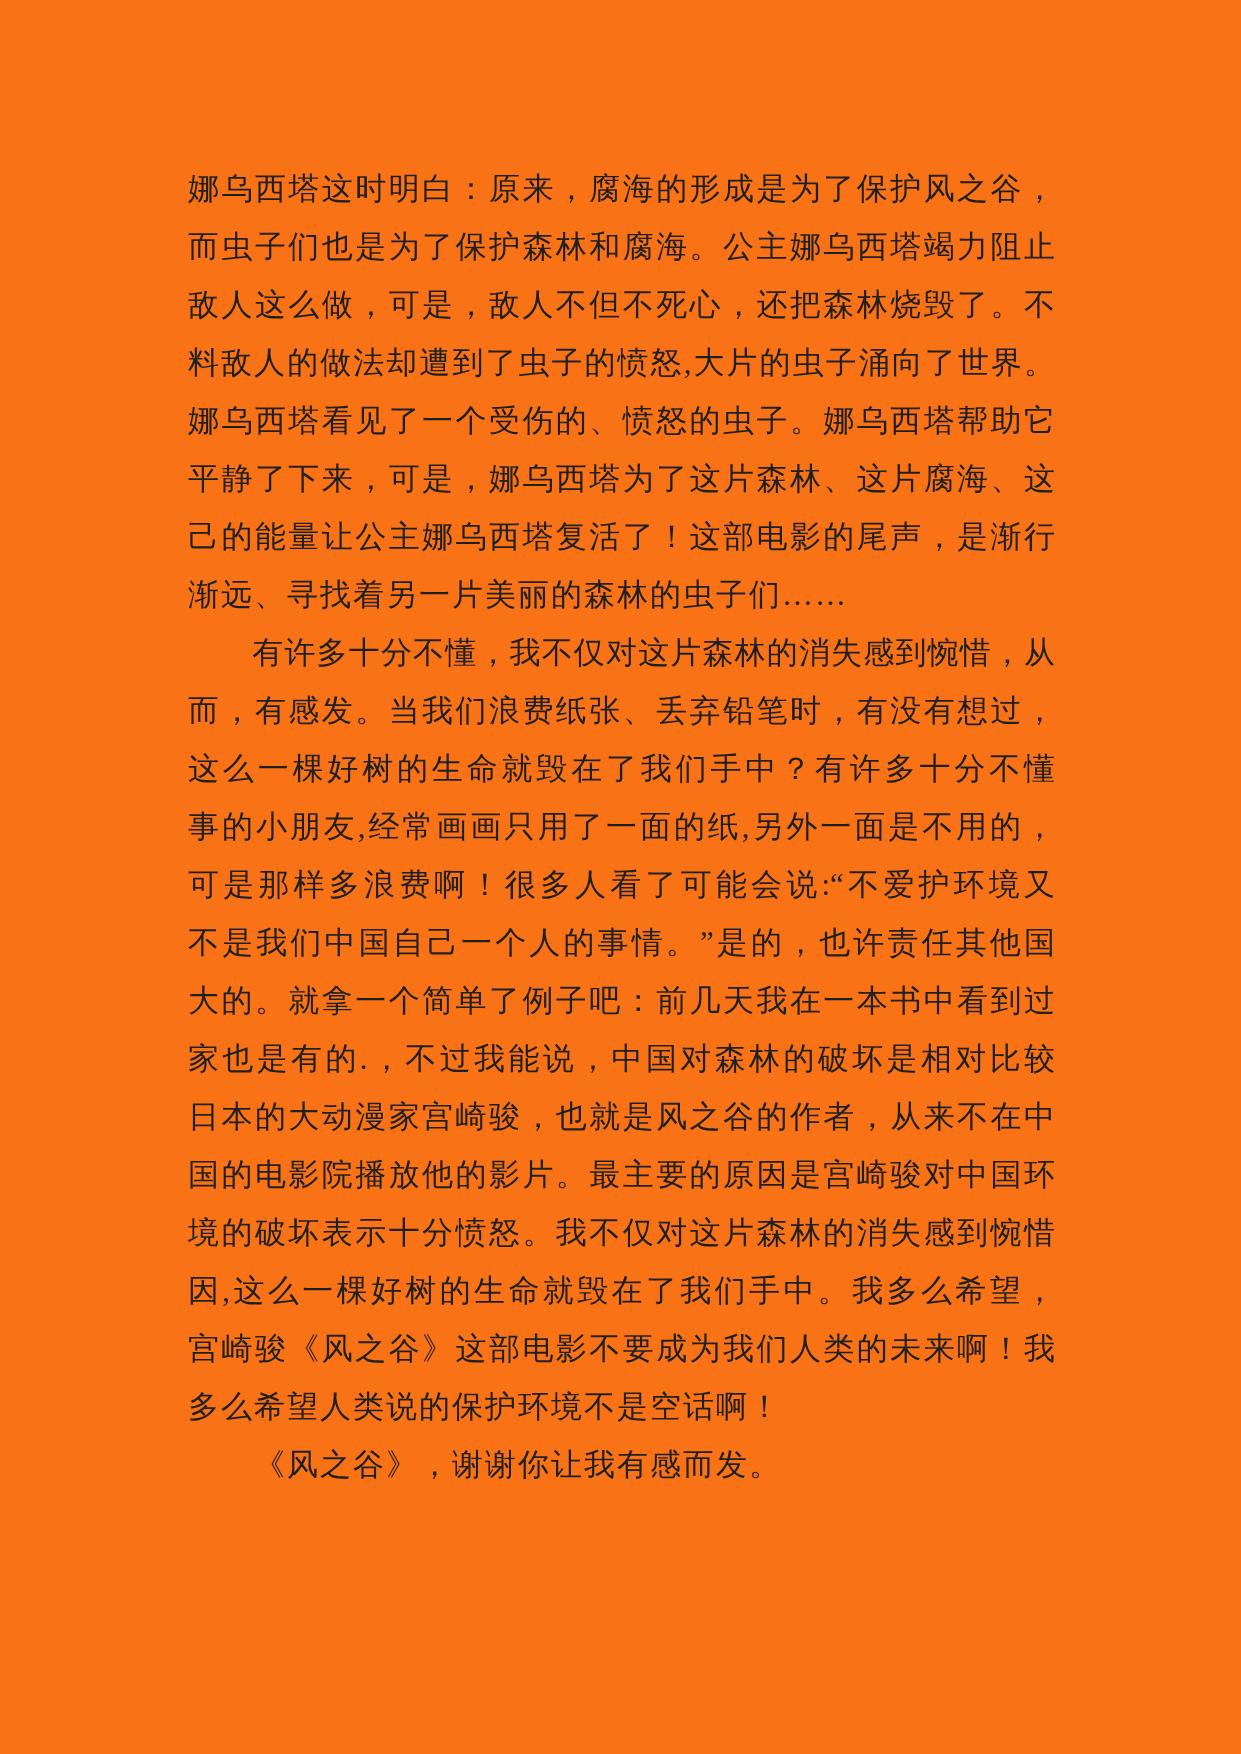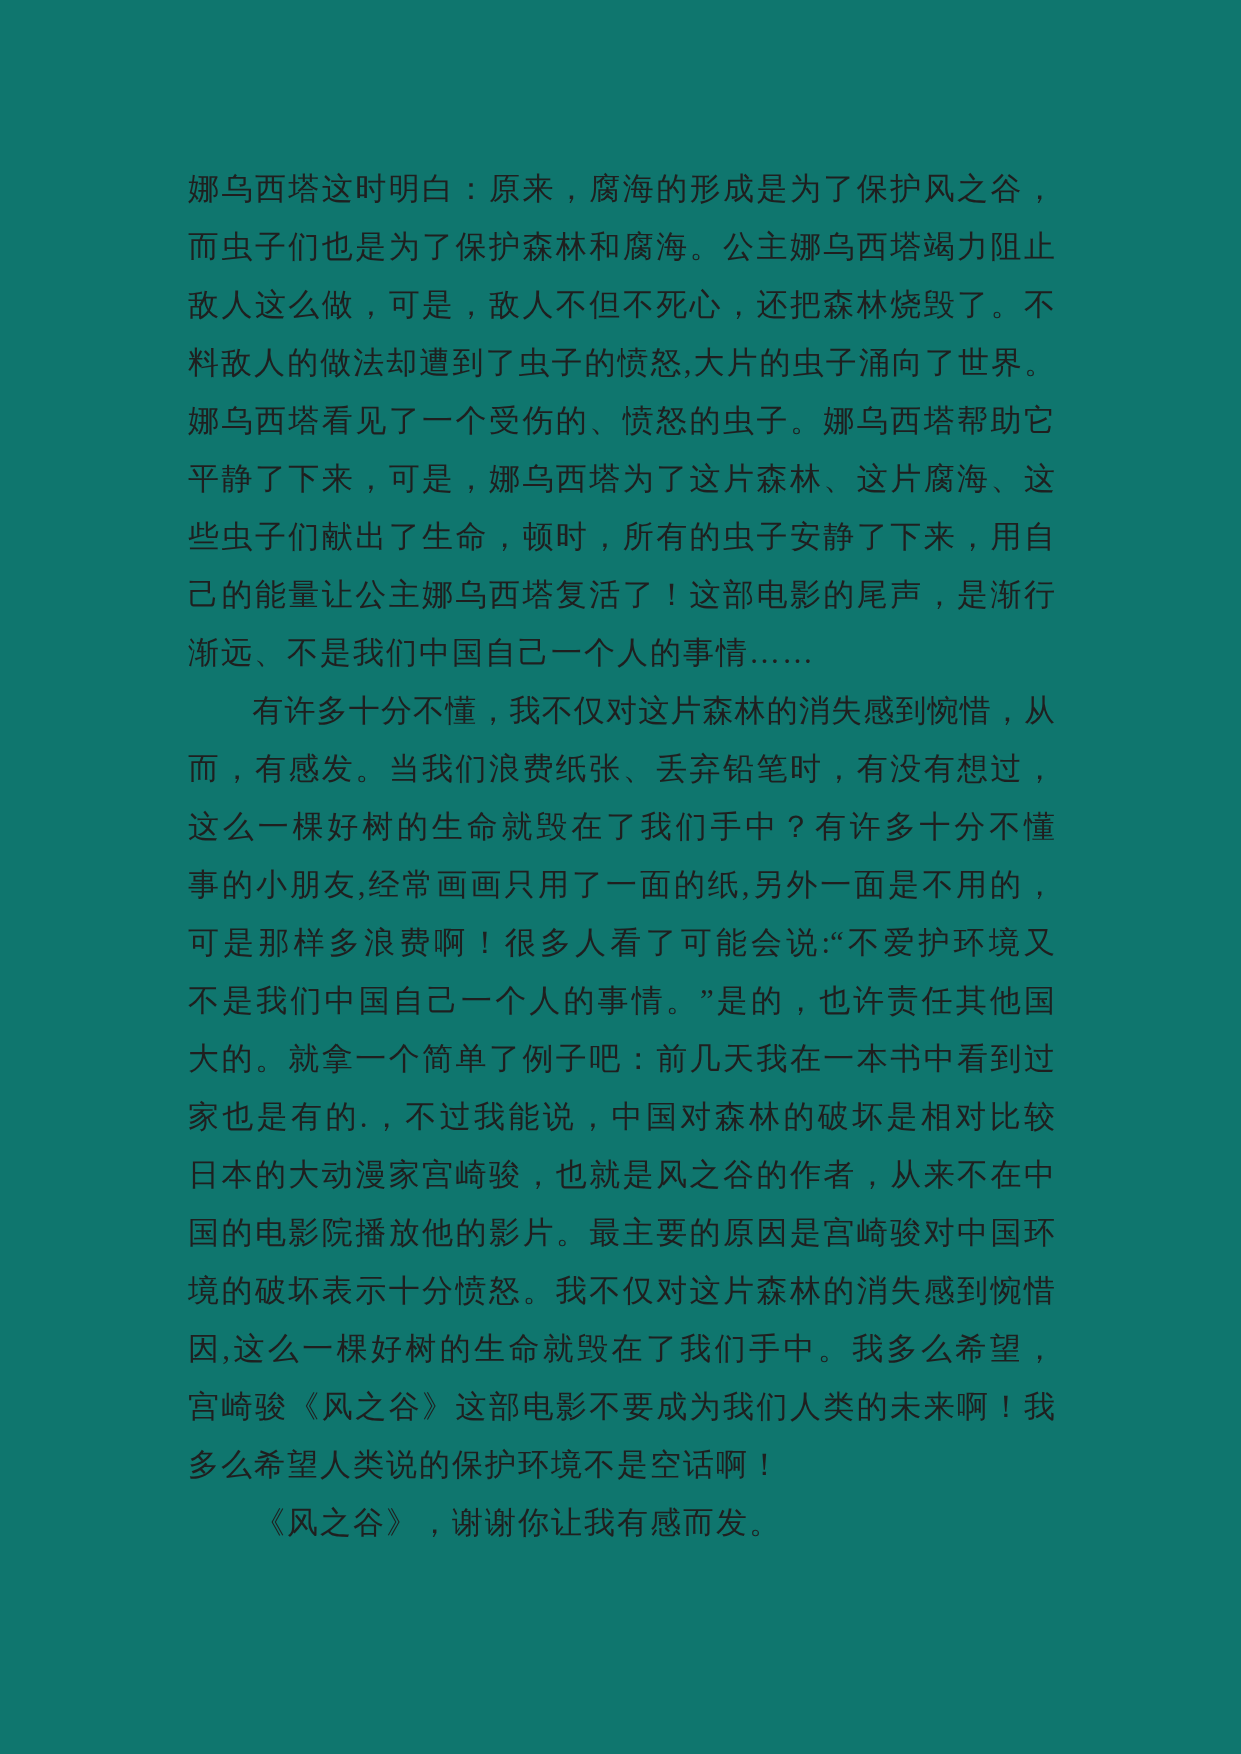--- a/index.html
+++ b/index.html
@@ -9,21 +9,21 @@
   }
   body {
     width: 1241px;
     height: 1754px;
   }
   .page {
     box-sizing: border-box;
     width: 1241px;
     height: 1754px;
     padding: 160px 186px 0 188px;
-    background: #0f766e;
+    background: #f97316;
     color: #1f1f1f;
     font-family: "Liberation Serif", serif;
     font-size: 31px;
     line-height: 58px;
     font-weight: 400;
   }
   .line {
     height: 58px;
     white-space: normal;
   }
@@ -42,23 +42,22 @@
 </head>
 <body>
 
 <div class="page">
   <div class="line j">娜乌西塔这时明白：原来，腐海的形成是为了保护风之谷，</div>
   <div class="line j">而虫子们也是为了保护森林和腐海。公主娜乌西塔竭力阻止</div>
   <div class="line j">敌人这么做，可是，敌人不但不死心，还把森林烧毁了。不</div>
   <div class="line j">料敌人的做法却遭到了虫子的愤怒,大片的虫子涌向了世界。</div>
   <div class="line j">娜乌西塔看见了一个受伤的、愤怒的虫子。娜乌西塔帮助它</div>
   <div class="line j">平静了下来，可是，娜乌西塔为了这片森林、这片腐海、这</div>
-  <div class="line j">些虫子们献出了生命，顿时，所有的虫子安静了下来，用自</div>
   <div class="line j">己的能量让公主娜乌西塔复活了！这部电影的尾声，是渐行</div>
-  <div class="line l">渐远、不是我们中国自己一个人的事情……</div>
+  <div class="line l">渐远、寻找着另一片美丽的森林的虫子们……</div>
   <div class="line j">　　有许多十分不懂，我不仅对这片森林的消失感到惋惜，从</div>
   <div class="line j">而，有感发。当我们浪费纸张、丢弃铅笔时，有没有想过，</div>
   <div class="line j">这么一棵好树的生命就毁在了我们手中？有许多十分不懂</div>
   <div class="line j">事的小朋友,经常画画只用了一面的纸,另外一面是不用的，</div>
   <div class="line j">可是那样多浪费啊！很多人看了可能会说:“不爱护环境又</div>
   <div class="line j">不是我们中国自己一个人的事情。”是的，也许责任其他国</div>
   <div class="line j">大的。就拿一个简单了例子吧：前几天我在一本书中看到过</div>
   <div class="line j">家也是有的.，不过我能说，中国对森林的破坏是相对比较</div>
   <div class="line j">日本的大动漫家宫崎骏，也就是风之谷的作者，从来不在中</div>
   <div class="line j">国的电影院播放他的影片。最主要的原因是宫崎骏对中国环</div>

